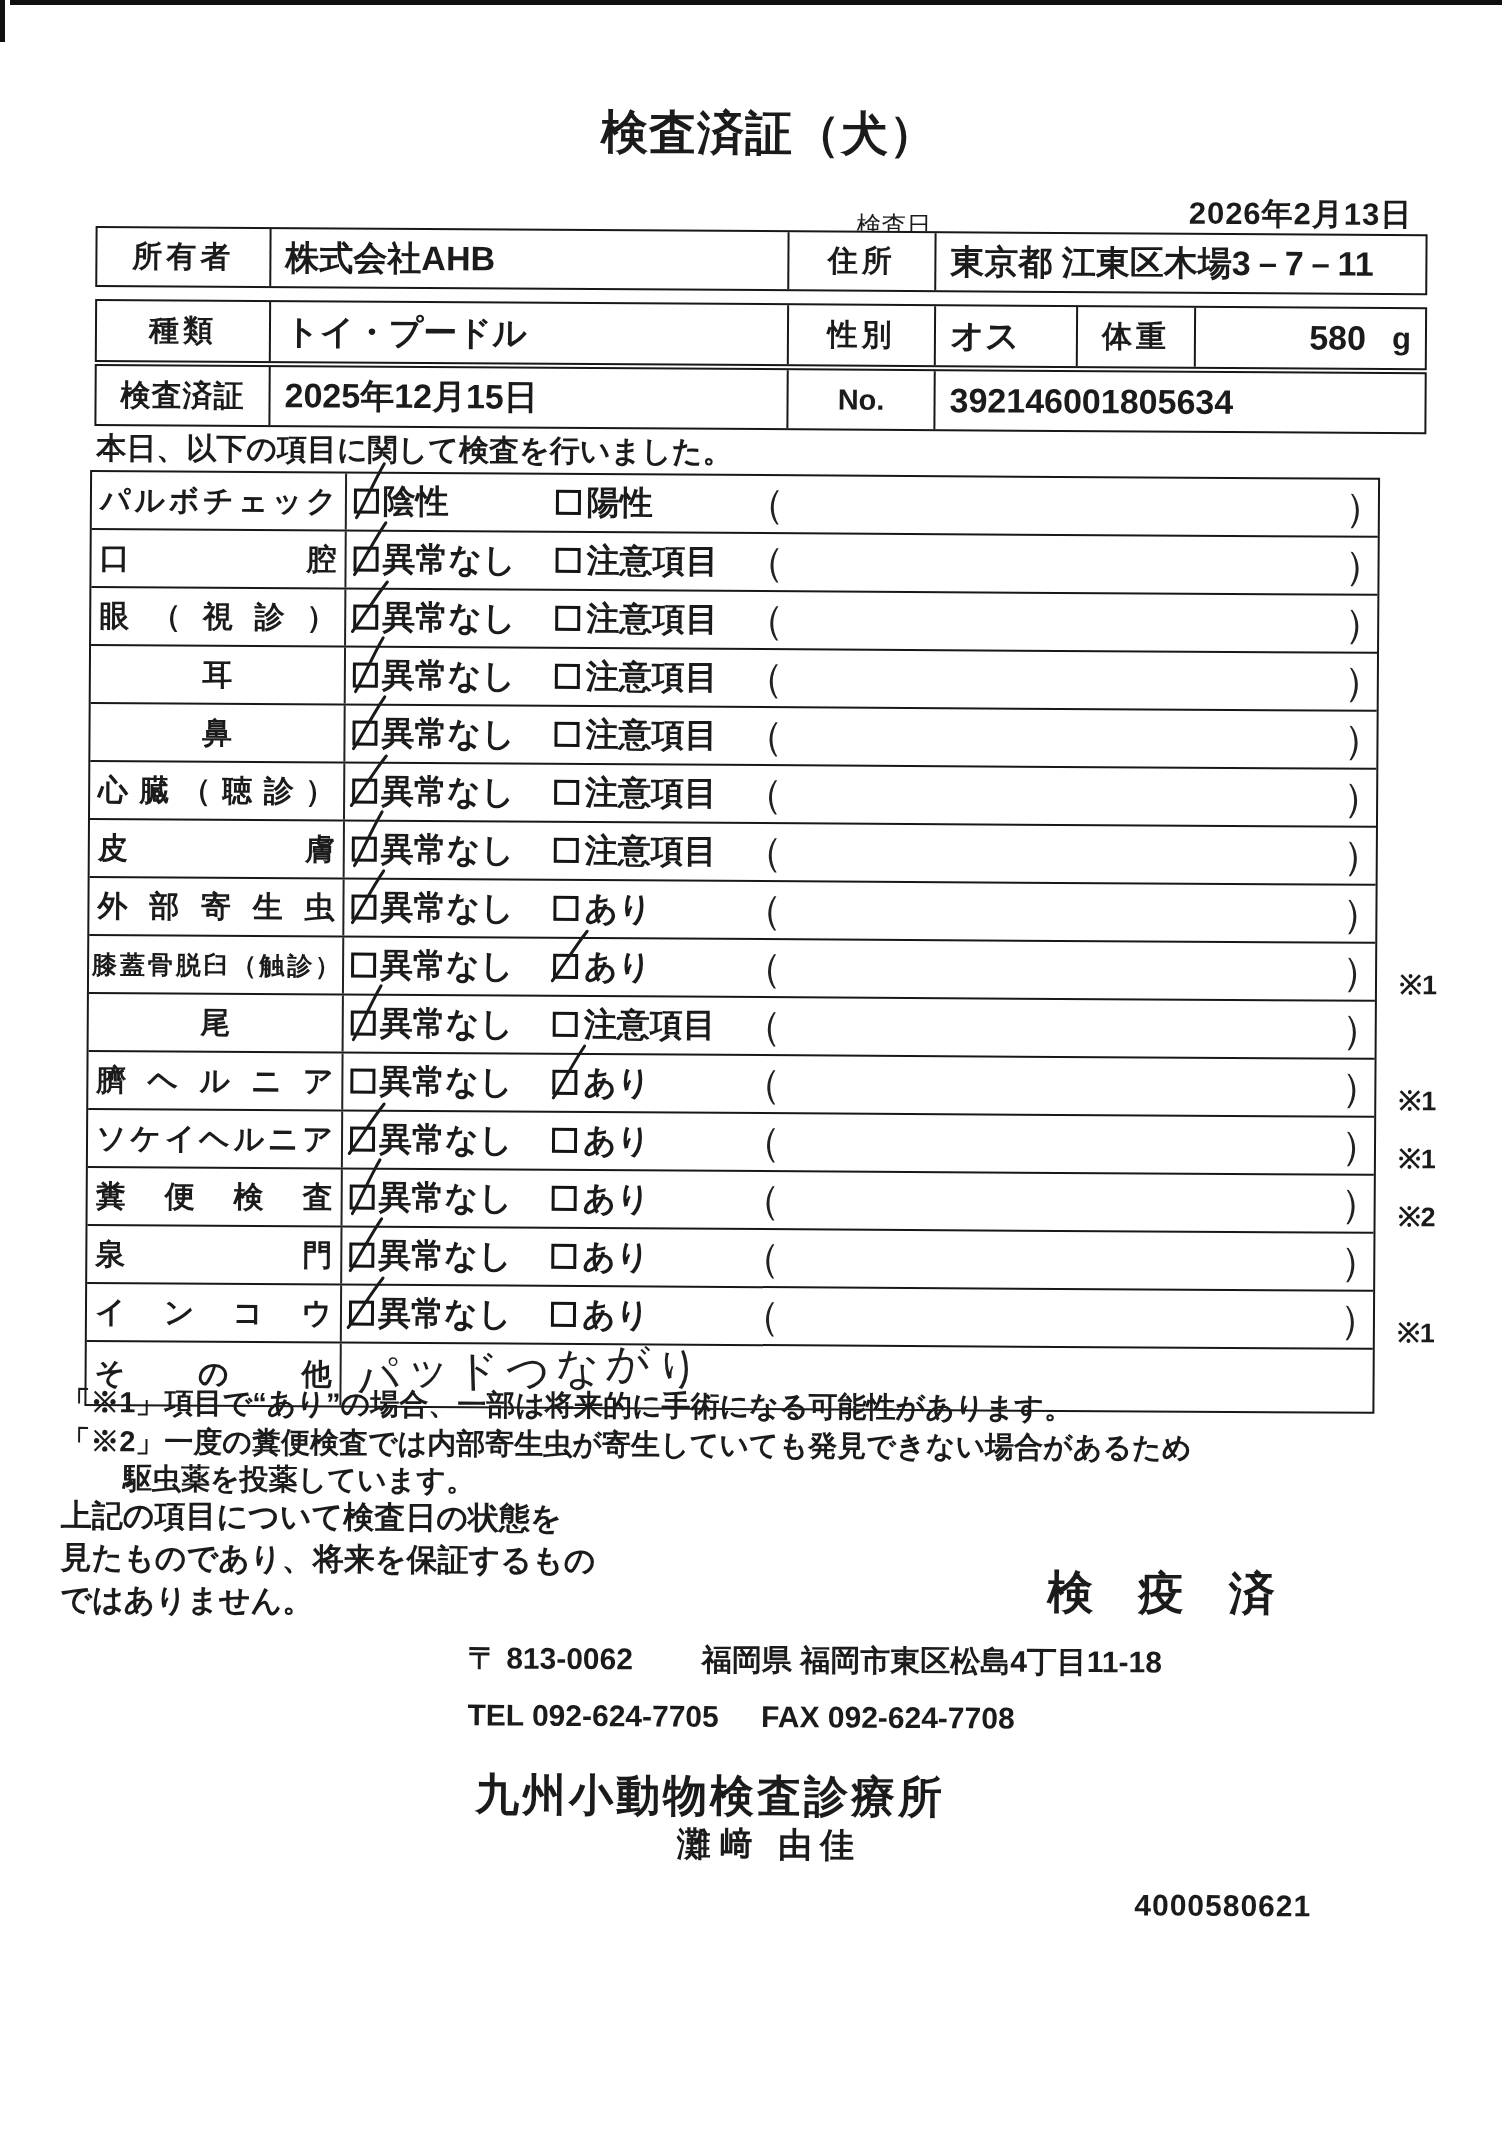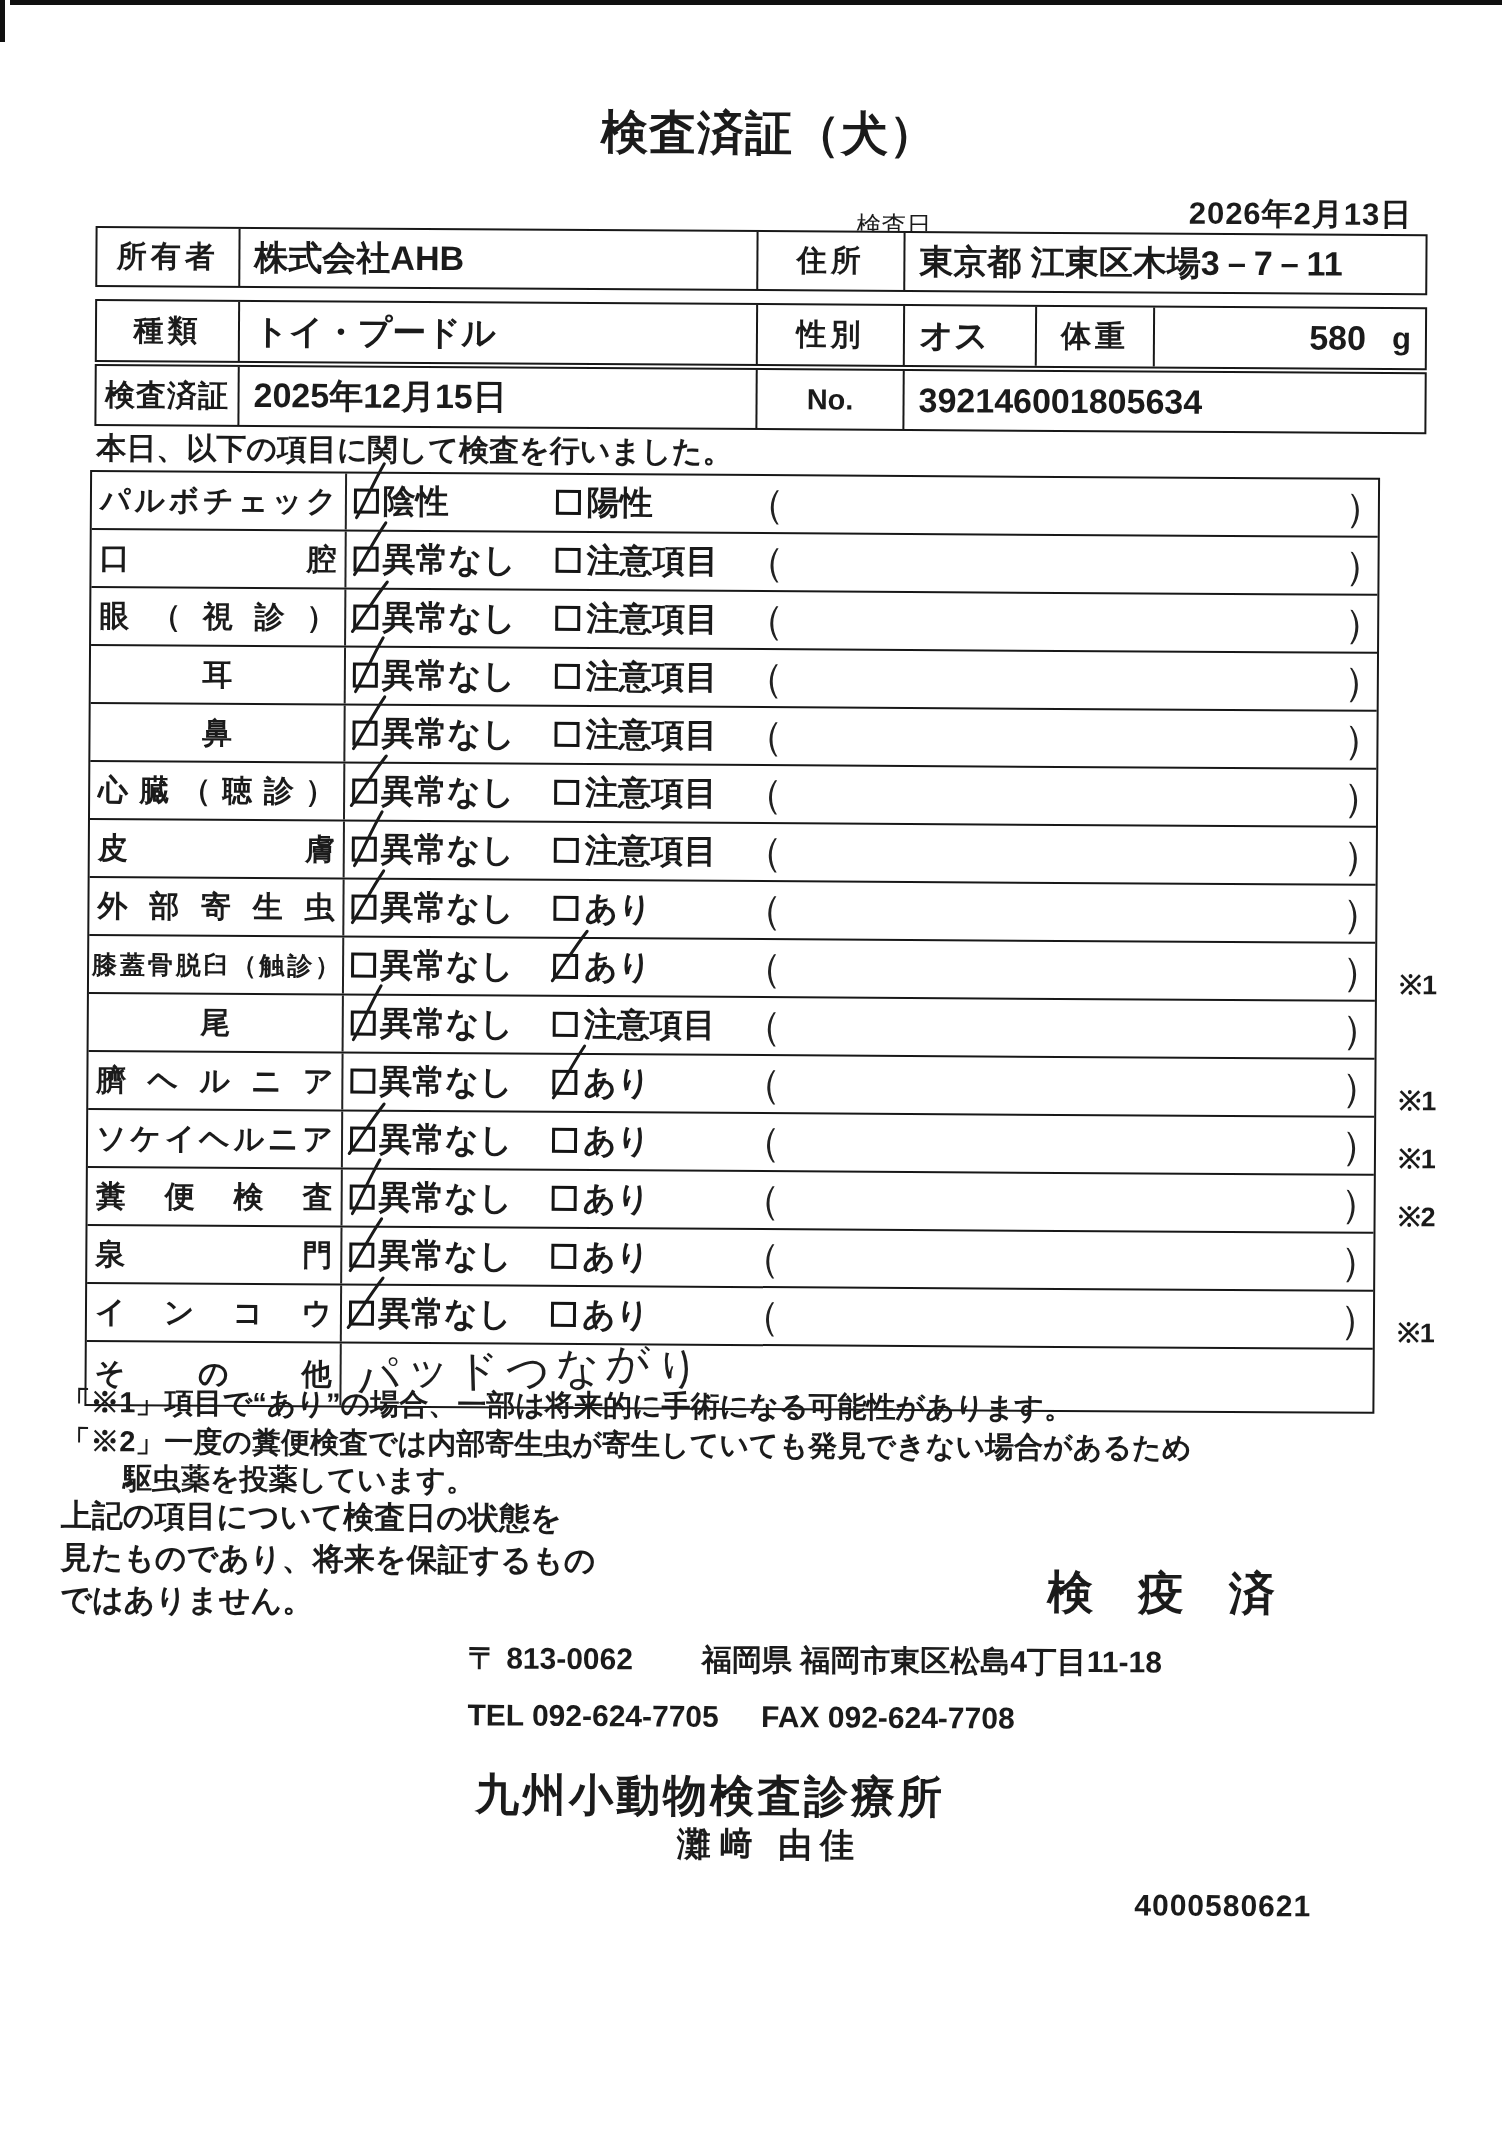--- a/index.html
+++ b/index.html
@@ -24,24 +24,24 @@
   
   .info-row{position:absolute;left:97px;width:1332px;display:flex;box-sizing:border-box;
             border:2.5px solid #181818;background:#fff;}
   .rowA{top:228px;height:61px;}
   .rowB{top:301px;height:63px;}
   .rowC{top:366px;height:62px;}
   .cell{box-sizing:border-box;display:flex;align-items:center;height:100%;}
   .cell.lab{justify-content:center;font-weight:700;font-size:30px;letter-spacing:4px;
             border-right:2.5px solid #181818;}
   .cell.val{font-weight:700;font-size:34px;padding-left:14px;}
-  .w-lab1{width:143px;}
+  .w-lab1{width:174px;}
   .w-val1{width:518px;border-right:2.5px solid #181818;}
   .w-lab2{width:147px;}
-  .w-sex{width:132px;border-right:2.5px solid #181818;}
+  .w-sex{width:142px;border-right:2.5px solid #181818;}
   .w-wlab{width:118px;}
   .w-weight{flex:1;justify-content:flex-end;padding-right:14px;}
   .w-rest{flex:1;}
   .unit{margin-left:26px;font-size:31px;font-weight:700;}
 
   .intro{left:99px;top:430px;font-size:30px;font-weight:700;}
 
   
   .chk-table{position:absolute;left:93px;top:472px;width:1290px;box-sizing:border-box;
              border:2.5px solid #181818;background:#fff;}

